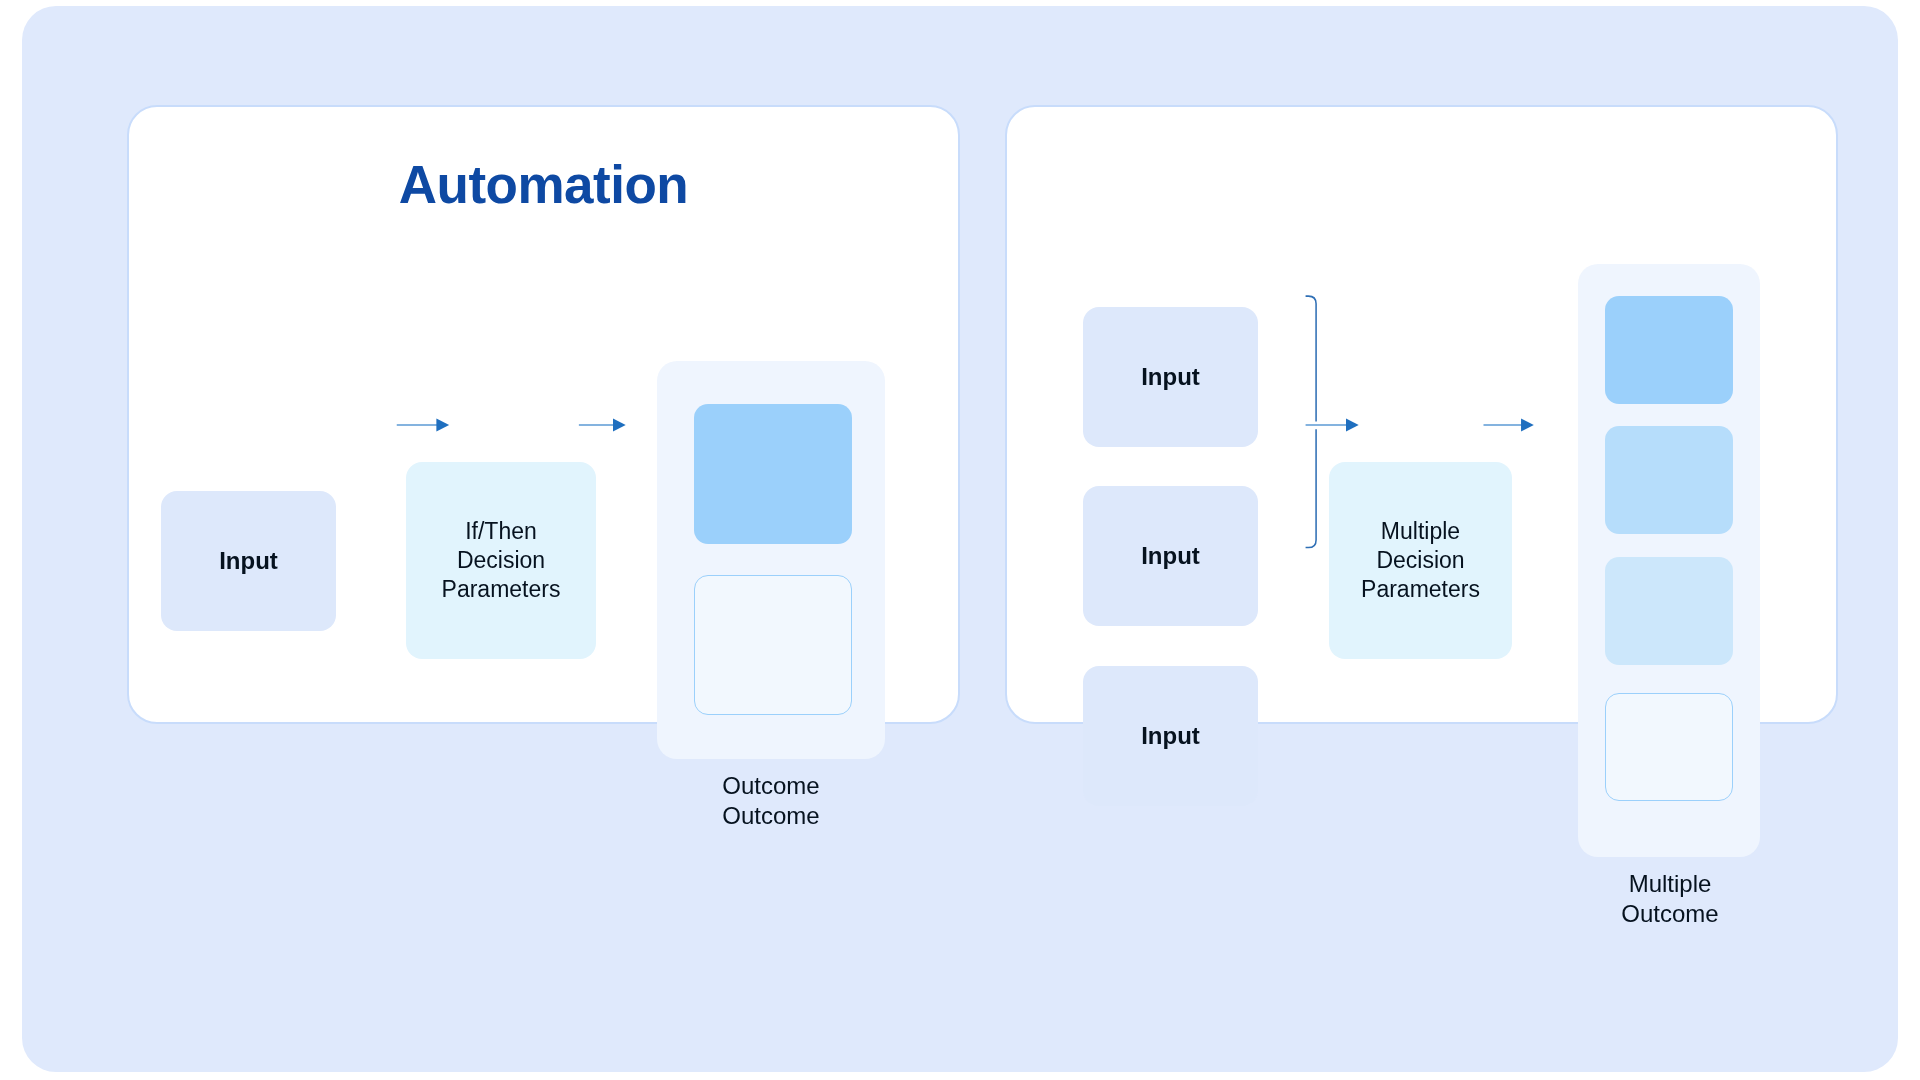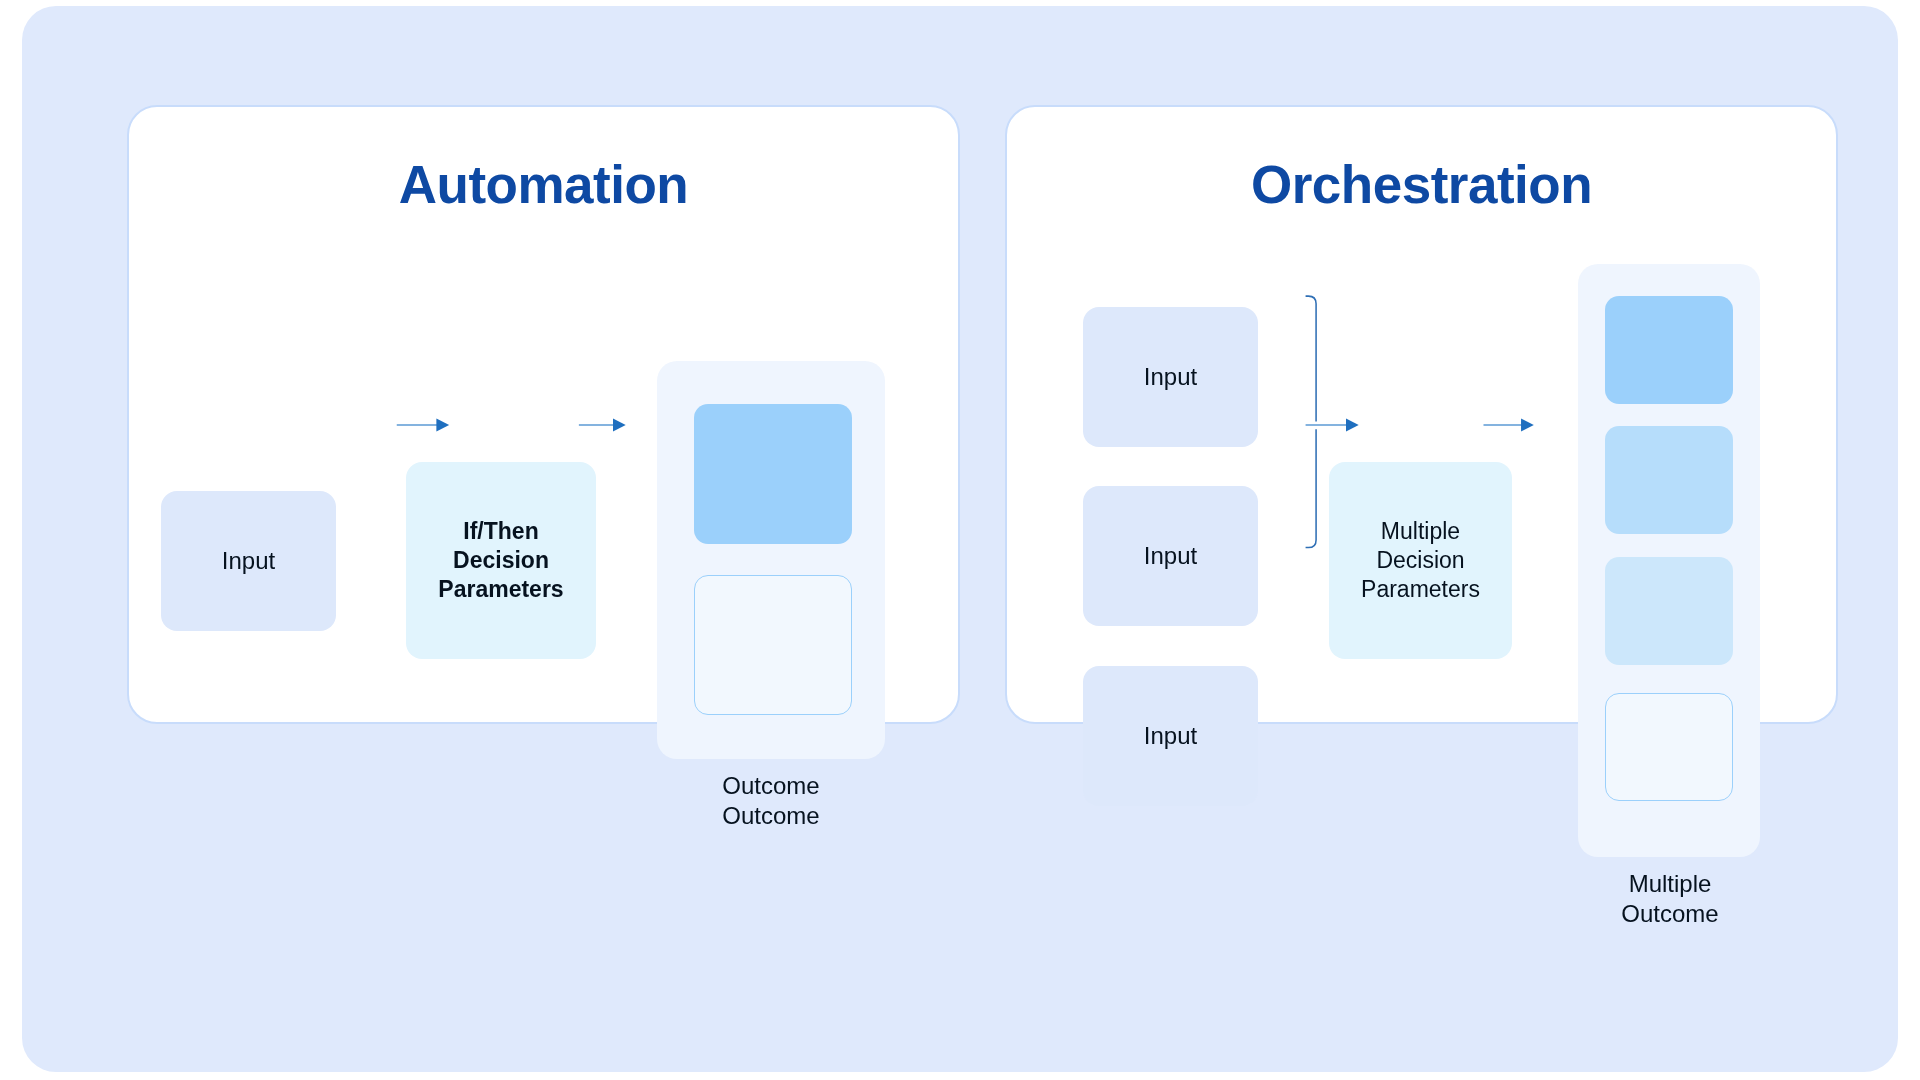--- a/index.html
+++ b/index.html
@@ -57,20 +57,21 @@
     justify-content: center;
     text-align: center;
     border-radius: 16px;
     color: #06121f;
     line-height: 1.26;
   }
 
   .node-input {
     background: #dde8fb;
     font-size: 24px;
+    font-weight: bold;
   }
   .node-decision {
     background: #e1f4fd;
     font-size: 23px;
   }
 
   
   .outcome-container {
     position: absolute;
     background: #eff5fe;
@@ -108,21 +109,21 @@
 <div id="canvas">
 
   <div class="panel" id="panel-automation">
 
     <div class="panel-title">Automation</div>
 
     <div class="node node-input" style="left:32px; top:384px; width:175px; height:140px;">
       <span>Input</span>
     </div>
 
-    <div class="node node-decision" style="left:277px; top:355px; width:190px; height:197px; flex-direction:column;font-weight:bold;">
+    <div class="node node-decision" style="left:277px; top:355px; width:190px; height:197px; flex-direction:column;">
       <span>If/Then</span>
       <span>Decision</span>
       <span>Parameters</span>
     </div>
 
     <div class="outcome-container" style="left:528px; top:254px; width:228px; height:398px;">
       <div class="outcome-box ob-solid" style="left:37px; top:43px; width:158px; height:140px;"></div>
       <div class="outcome-box ob-ghost" style="left:37px; top:214px; width:158px; height:140px;"></div>
     </div>
 
@@ -137,21 +138,20 @@
           <path d="M0,0.6 L7.6,4.5 L0,8.4 Z" fill="#1f6fbf"></path>
         </marker>
       </defs>
       <line x1="207" y1="454" x2="266" y2="454" stroke="#5b9ad5" stroke-width="2.4" marker-end="url(#ah-a)"></line>
       <line x1="467" y1="454" x2="518" y2="454" stroke="#5b9ad5" stroke-width="2.4" marker-end="url(#ah-a)"></line>
     </svg>
   </div>
 
   <div class="panel" id="panel-orchestration">
 
-    <div class="panel-title">Orchestration</div>
 
     <div class="node node-input" style="left:76px; top:200px; width:175px; height:140px;">
       <span>Input</span>
     </div>
 
     <div class="node node-input" style="left:76px; top:379px; width:175px; height:140px;">
       <span>Input</span>
     </div>
 
     <div class="node node-input" style="left:76px; top:559px; width:175px; height:140px;">

